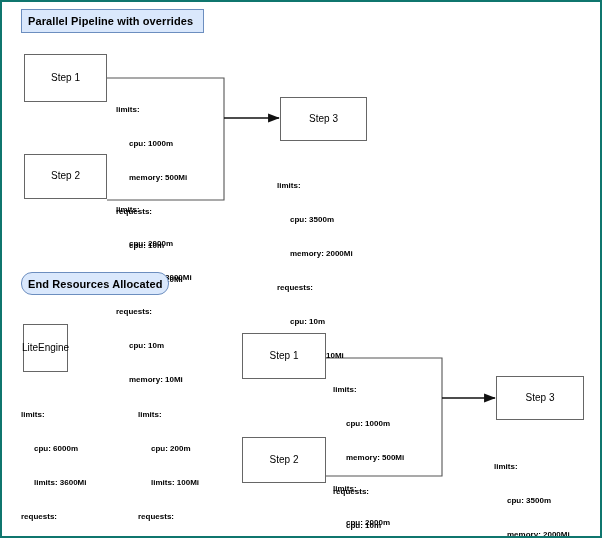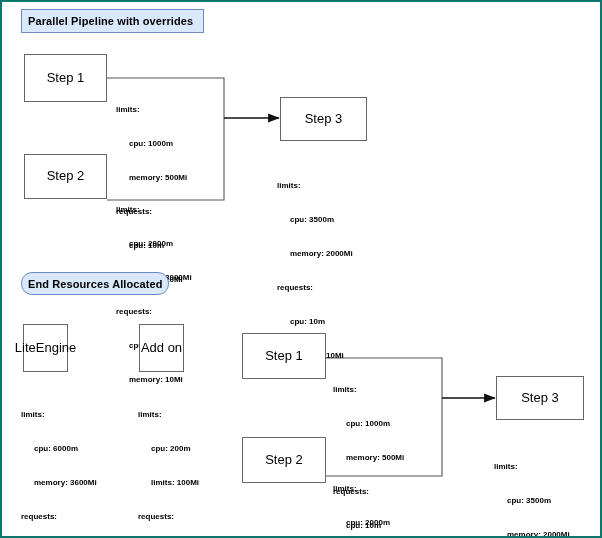--- a/index.html
+++ b/index.html
@@ -34,21 +34,21 @@
   }
   .node {
     position: absolute;
     border: 1px solid #666666;
     background: #ffffff;
     box-sizing: border-box;
     display: flex;
     align-items: center;
     justify-content: center;
     text-align: center;
-    font-size: 13px;
+    font-size: 10px;
     color: #000000;
     line-height: 1.45;
   }
   .res-block {
     position: absolute;
     font-size: 8px;
     color: #000000;
     line-height: 1.42;
     white-space: pre;
     font-weight: bold;
@@ -135,29 +135,26 @@
   <div class="section-title" style="left:19px; top:270px; width:148px; height:23px;border-radius:11px;">End Resources Allocated</div>
 
   <div class="node" style="left:21px; top:322px; width:45px; height:48px; flex-direction:row;">
     <span>Lite</span>
     <span>Engine</span>
   </div>
 
   <div class="res-block" style="left:19px; top:384px;">
     <div>limits:</div>
     <div class="ind">cpu: 6000m</div>
-    <div class="ind">memory: 3600Mi</div>
-    <div>requests:</div>
-    
-    
-  </div>
-
-  <div class="node" style="left:137px; top:322px; width:45px; height:48px;">
-    <span>Add on</span>
-  </div>
+    <div class="ind">limits: 3600Mi</div>
+    <div>requests:</div>
+    
+    
+  </div>
+
 
   <div class="res-block" style="left:136px; top:384px;">
     <div>limits:</div>
     <div class="ind">cpu: 200m</div>
     <div class="ind">limits: 100Mi</div>
     <div>requests:</div>
     
     
   </div>
 

